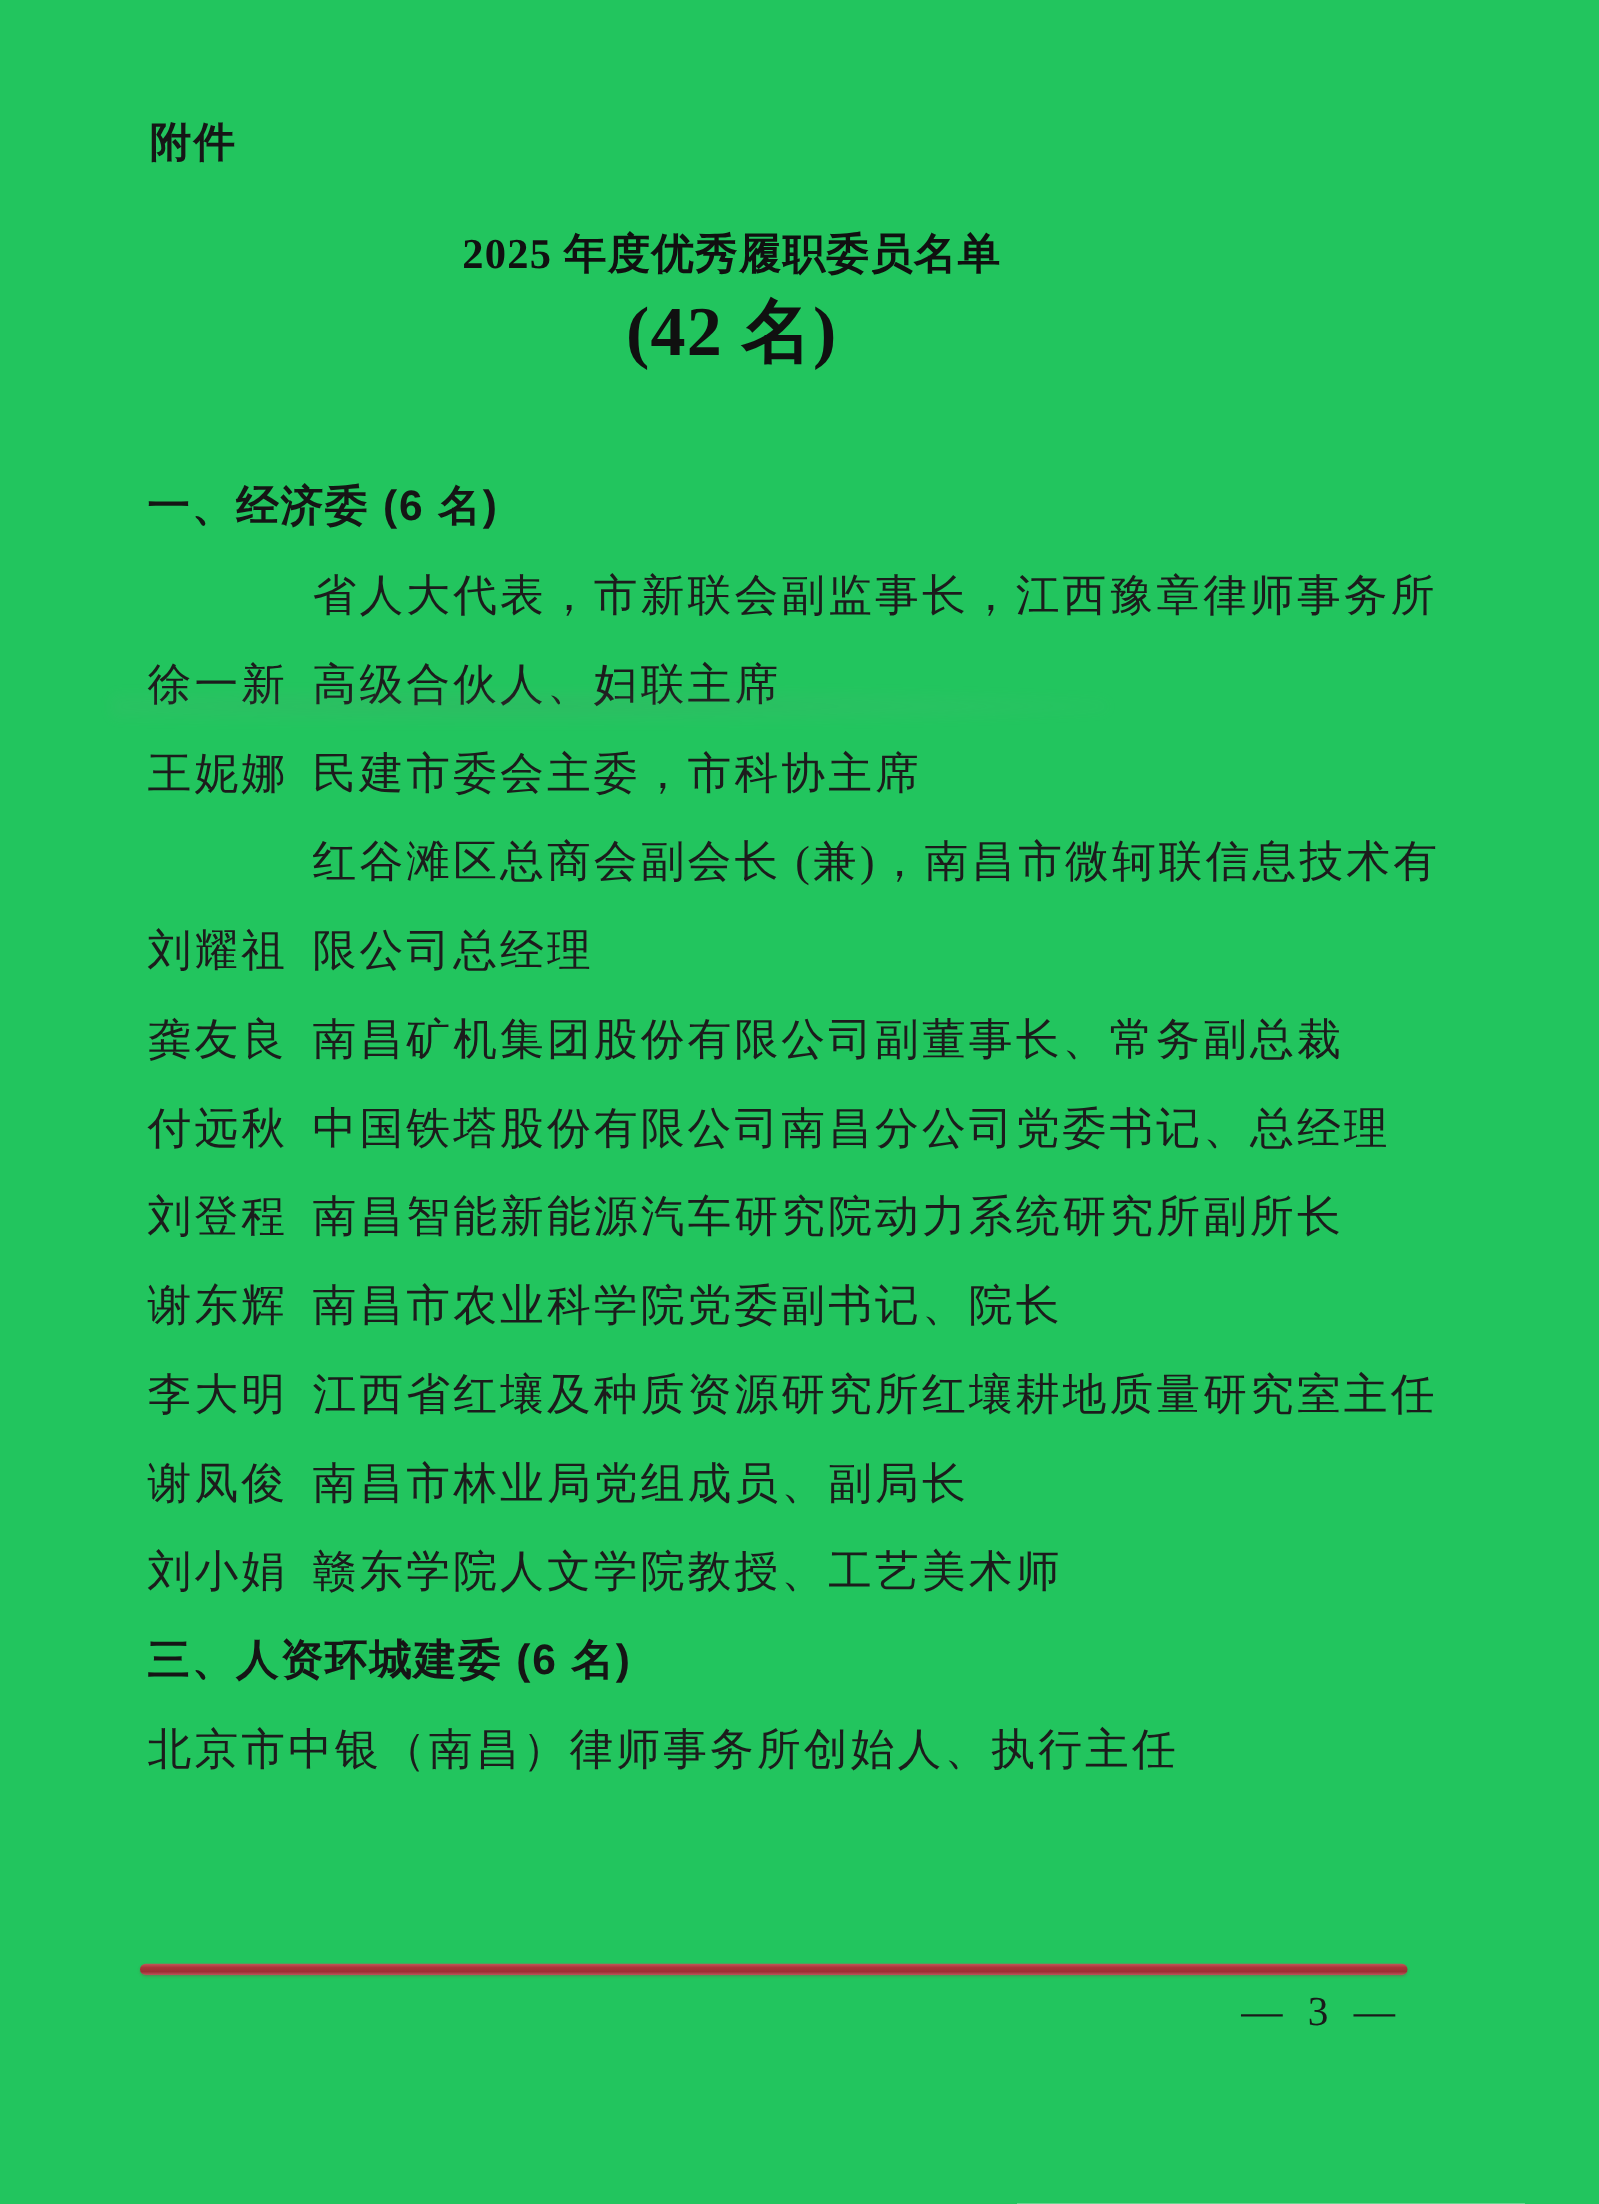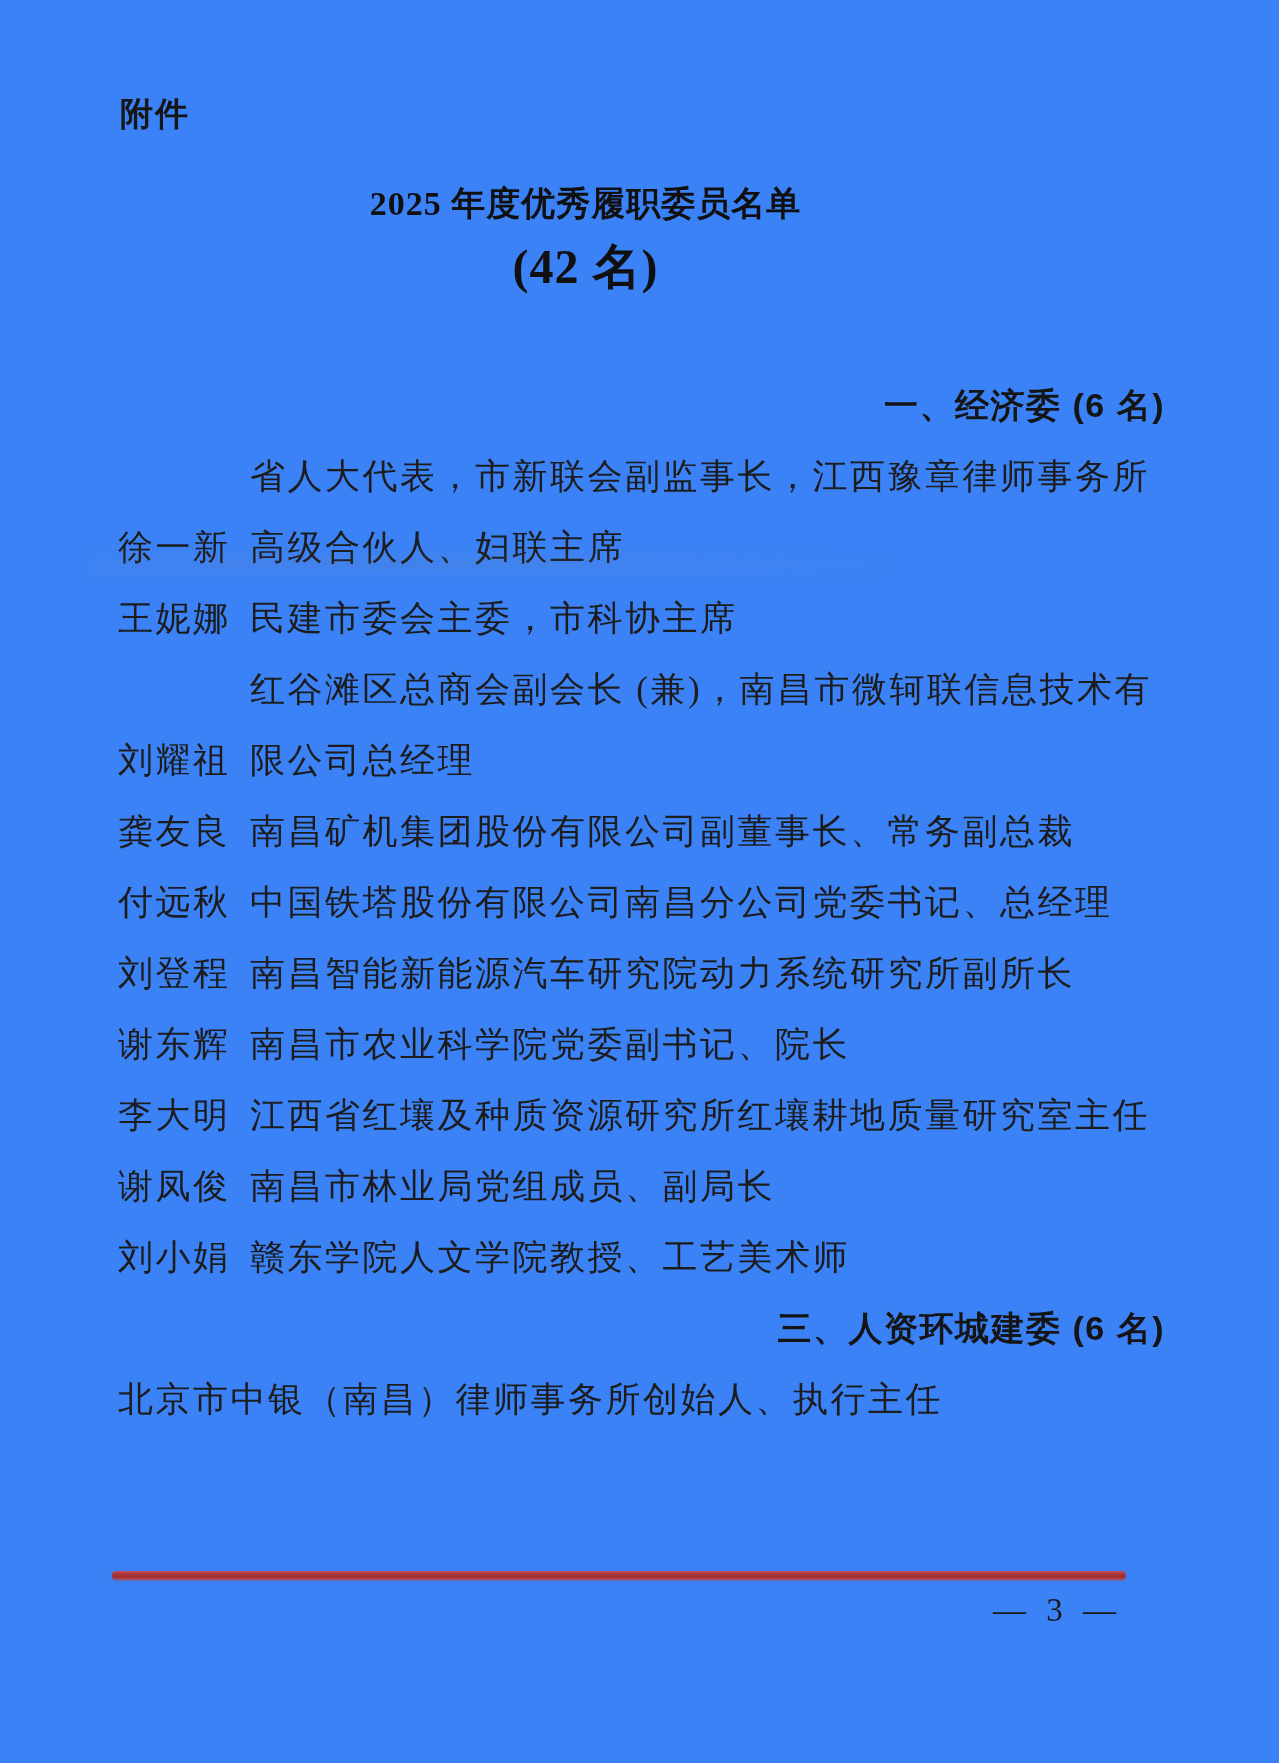--- a/index.html
+++ b/index.html
@@ -5,52 +5,51 @@
   html,body{margin:0;padding:0;}
   body{
     width:1279px;height:1763px;
     background:#f6f6f4;
     font-family:"Liberation Serif","DejaVu Serif",serif;
     position:relative;
     overflow:hidden;
   }
   .page{
     position:absolute;inset:0;
-    background:#3b82f6;
+    background:#22c55e;
     color:#1e1e1e;
   }
   .attachment{
     position:absolute;top:92px;left:120px;
     font-family:"Liberation Sans","DejaVu Sans",sans-serif;
     font-weight:700;font-size:33px;color:#161616;
     letter-spacing:2px;
   }
   .title-wrap{
     position:absolute;top:172px;left:118px;width:1047px;
     text-align:center;line-height:63px;
     transform:translateX(-56px);
   }
   .doc-title{
     margin:0;font-size:34px;font-weight:700;color:#101010;
     font-family:"Liberation Serif","DejaVu Serif",serif;
     letter-spacing:1px;white-space:nowrap;
   }
   .doc-subtitle{
-    font-size:48px;font-weight:700;color:#101010;
+    font-size:56px;font-weight:700;color:#101010;
     letter-spacing:1px;
   }
   #sections{
     position:absolute;top:370px;left:118px;width:1047px;
   }
   .sec-heading{
     margin:0;font-size:34px;line-height:71px;height:71px;
     font-family:"Liberation Sans","DejaVu Sans",sans-serif;
     font-weight:700;color:#151515;letter-spacing:1.5px;
     white-space:nowrap;
-    text-align:right;
   }
   .entry{
     display:flex;align-items:flex-end;
   }
   .entry .name{
     flex:none;width:132px;
     font-size:35px;line-height:71px;
     letter-spacing:2.5px;color:#1c1c1c;
     white-space:nowrap;
   }

